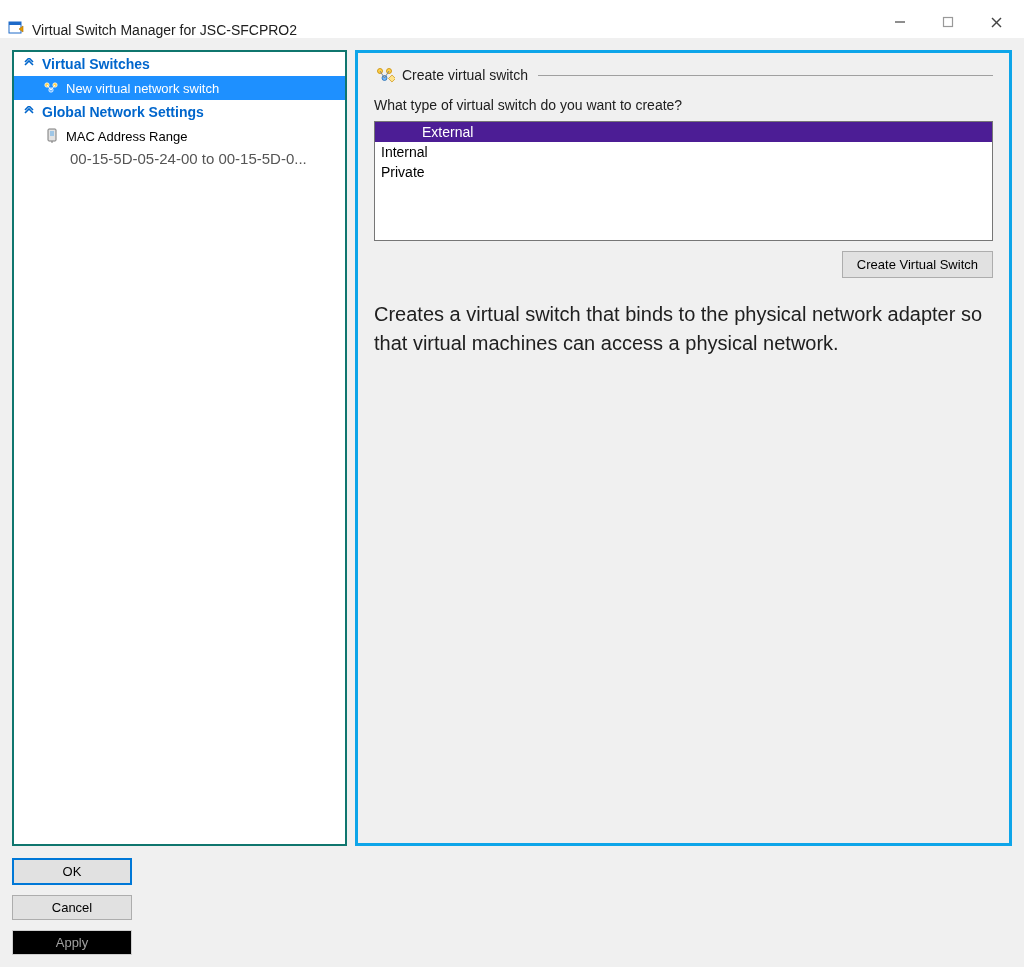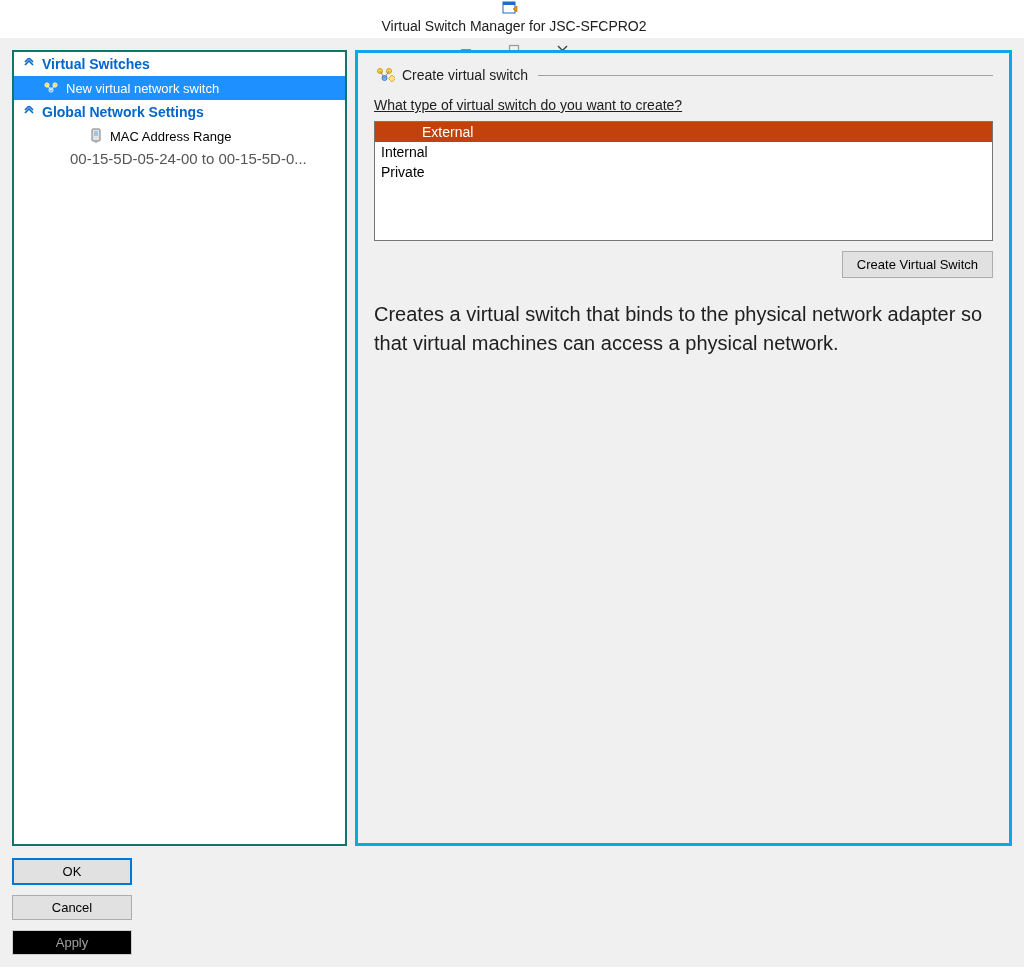--- a/index.html
+++ b/index.html
@@ -15,24 +15,23 @@
       color: #000000;
       width: 1024px;
       height: 967px;
       overflow: hidden;
     }
 
     
     .titlebar {
       height: 38px;
       display: flex;
-      align-items: center;
+      align-items: flex-end;
       padding: 0 4px 0 8px;
       background: #ffffff;
-      flex-direction: column;
     }
 
     .titlebar .app-icon {
       width: 18px;
       height: 18px;
       margin-right: 6px;
       display: inline-flex;
       align-items: center;
       justify-content: center;
     }
@@ -130,21 +129,20 @@
       color: #555;
       font-size: 15px;
       white-space: nowrap;
       overflow: hidden;
       text-overflow: ellipsis;
     }
 
     .tree-item.sub-head {
       padding-left: 28px;
       color: #000;
-      margin-left: 44px;
     }
 
     
     .main-panel {
       flex: 1;
       background: #f0f0f0;
       border: 3px solid #0ea5e9;
       padding: 12px 16px;
       display: flex;
       flex-direction: column;
@@ -174,37 +172,36 @@
       flex: 1;
       height: 1px;
       background: #a0a0a0;
       margin-left: 10px;
     }
 
     .prompt {
       font-size: 14px;
       color: #202020;
       margin-bottom: 8px;
-      text-decoration: underline;
     }
 
     .listbox {
       background: #ffffff;
       border: 1px solid #767676;
       height: 120px;
       overflow: auto;
     }
 
     .list-option {
       padding: 2px 6px;
       font-size: 14px;
     }
 
     .list-option.selected {
-      background: #c2410c;
+      background: #4c1d95;
       color: #ffffff;
       padding-left: 47px;
     }
 
     .btn-row {
       display: flex;
       justify-content: flex-end;
       margin-top: 10px;
     }
 

